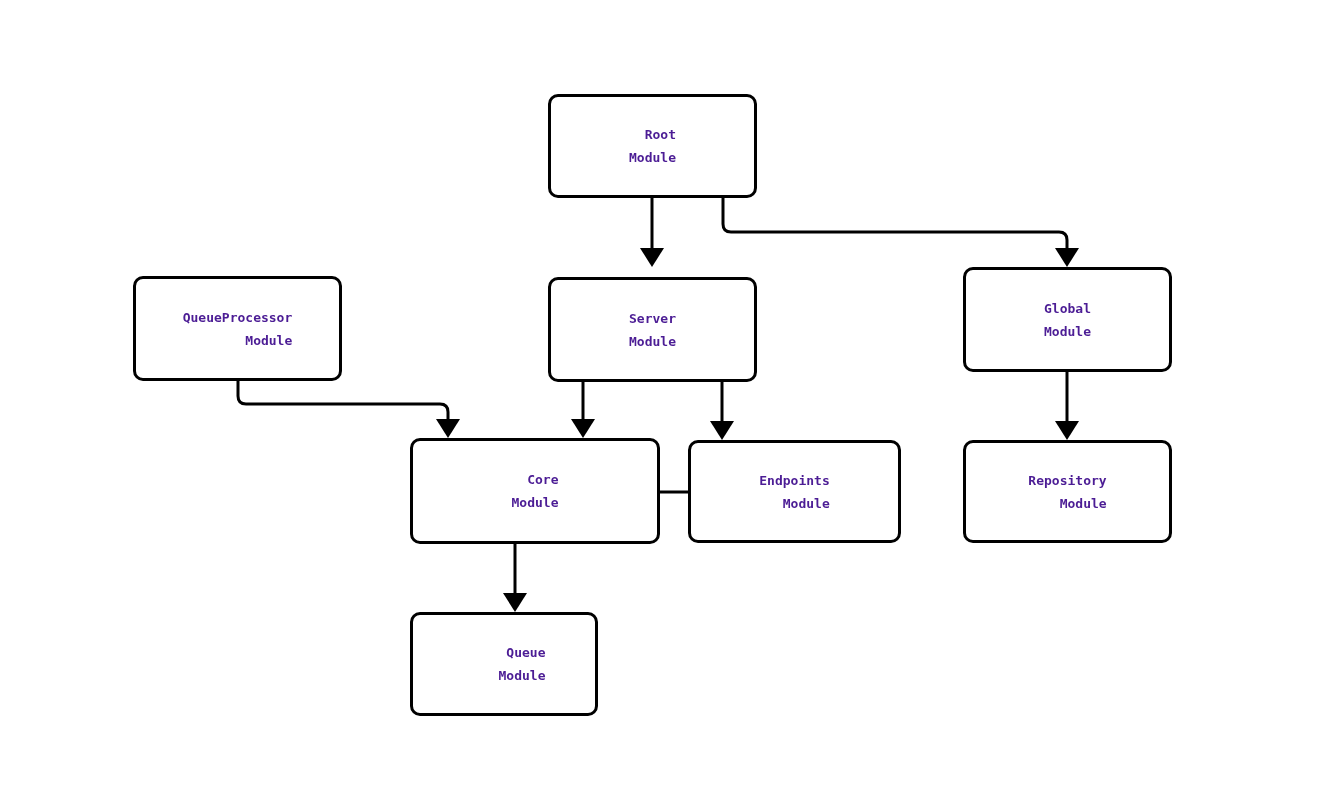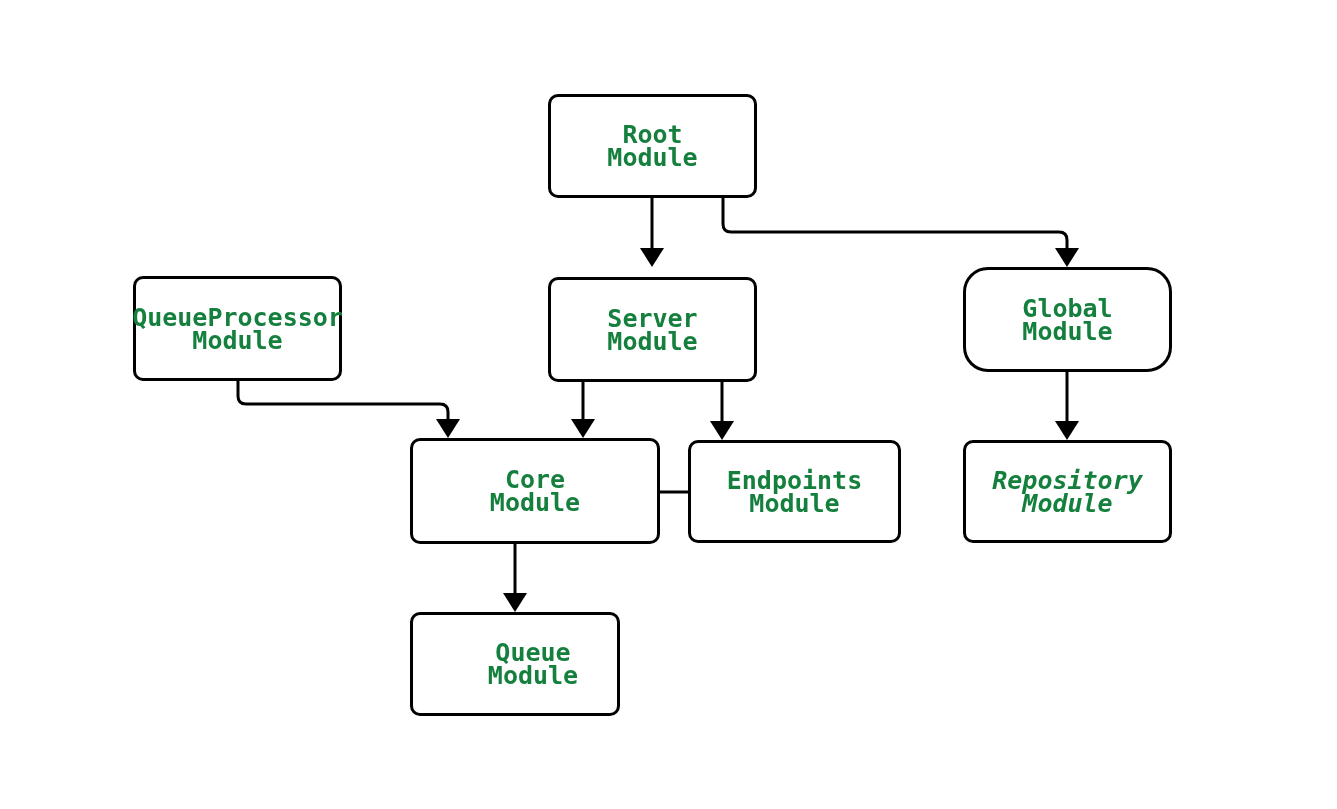--- a/index.html
+++ b/index.html
@@ -35,25 +35,25 @@
     position: absolute;
     box-sizing: border-box;
     background: #ffffff;
     border: 3px solid #000000;
     border-radius: 10px;
     display: flex;
     align-items: center;
     justify-content: center;
   }
   .node-label {
-    font-size: 25px;
+    font-size: 13px;
     line-height: 23px;
     font-weight: bold;
-    color: #15803d;
-    text-align: center;
+    color: #4c1d95;
+    text-align: right;
     white-space: pre-line;
   }
 </style>
 </head>
 <body>
 
 <div class="canvas">
 
   <svg class="edges-layer" width="1337" height="809" viewBox="0 0 1337 809" xmlns="http://www.w3.org/2000/svg">
 
@@ -106,38 +106,38 @@
   <div class="node" style="left:133px; top:276px; width:209px; height:105px;">
     <span class="node-label">QueueProcessor
 Module</span>
   </div>
 
   <div class="node" style="left:548px; top:267px; width:209px; height:105px;margin-top:10px;">
     <span class="node-label">Server
 Module</span>
   </div>
 
-  <div class="node" style="left:963px; top:267px; width:209px; height:105px;border-radius:25px;">
+  <div class="node" style="left:963px; top:267px; width:209px; height:105px;">
     <span class="node-label">Global
 Module</span>
   </div>
 
   <div class="node" style="left:410px; top:438px; width:250px; height:106px;">
     <span class="node-label">Core
 Module</span>
   </div>
 
   <div class="node" style="left:688px; top:440px; width:213px; height:103px;">
     <span class="node-label">Endpoints
 Module</span>
   </div>
 
-  <div class="node" style="left:963px; top:440px; width:209px; height:103px;font-style:italic;">
+  <div class="node" style="left:963px; top:440px; width:209px; height:103px;">
     <span class="node-label">Repository
 Module</span>
   </div>
 
-  <div class="node" style="left:410px; top:612px; width:210px; height:104px;padding-left:36px;">
+  <div class="node" style="left:410px; top:612px; width:188px; height:104px;padding-left:36px;">
     <span class="node-label">Queue
 Module</span>
   </div>
 
 </div>
 
 </body></html>

